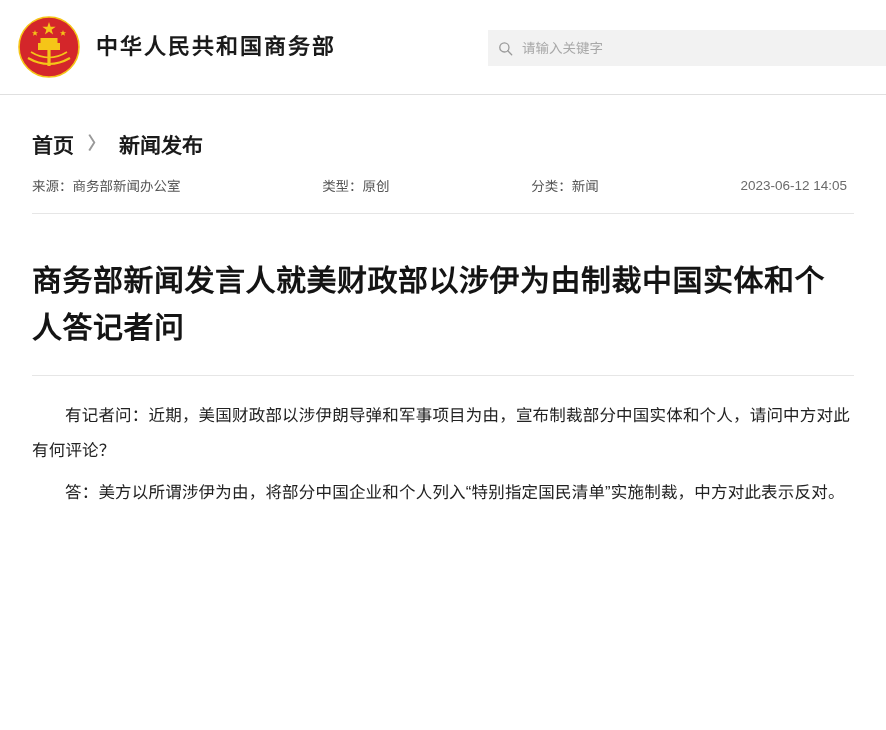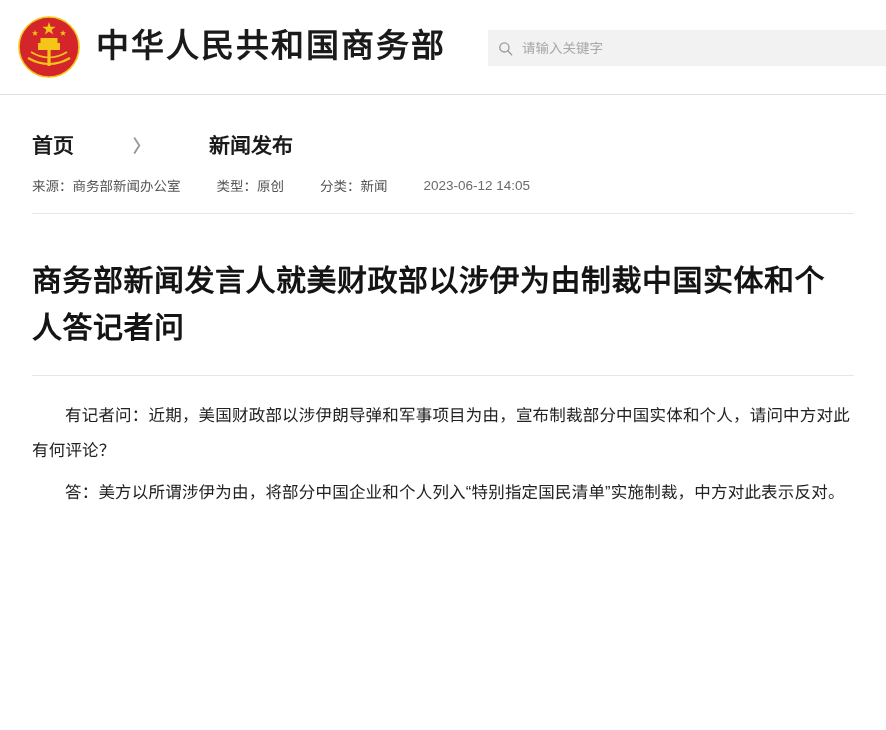--- a/index.html
+++ b/index.html
@@ -39,21 +39,21 @@
     margin-right: 16px;
   }
   .emblem svg { display: block; }
 
   .brand-text {
     display: flex;
     flex-direction: column;
     justify-content: center;
   }
   .brand-cn {
-    font-size: 33px;
+    font-size: 22px;
     font-weight: bold;
     letter-spacing: 2px;
     color: #1a1a1a;
     line-height: 1.15;
     white-space: nowrap;
     font-family: Liberation Serif, serif;
   }
   .brand-en {
     font-size: 9.5px;
     color: #555555;
@@ -93,24 +93,22 @@
   }
   .search-input::placeholder { color: #a8a8a8; }
 
   
   .content {
     padding: 0 32px;
   }
 
   .breadcrumb {
     display: flex;
-    align-items: center;
     padding-top: 34px;
     padding-bottom: 16px;
-    gap: 45px;
   }
   .crumb-home {
     font-size: 21px;
     font-weight: bold;
     color: #1a1a1a;
   }
   .crumb-sep {
     font-size: 17px;
     color: #999999;
     margin: 0 14px;
@@ -122,20 +120,21 @@
     color: #1a1a1a;
   }
 
   .meta-bar {
     display: flex;
     align-items: center;
     font-size: 13.5px;
     color: #555555;
     padding-bottom: 18px;
     border-bottom: 1px solid #e6e6e6;
+    justify-content: space-between;
   }
   .meta-item { margin-right: 36px; white-space: nowrap; }
   .meta-item:last-child { margin-right: 7px; }
   .meta-date { color: #6a6a6a; }
 
   .article-title {
     font-size: 30px;
     font-weight: bold;
     line-height: 1.55;
     color: #141414;

